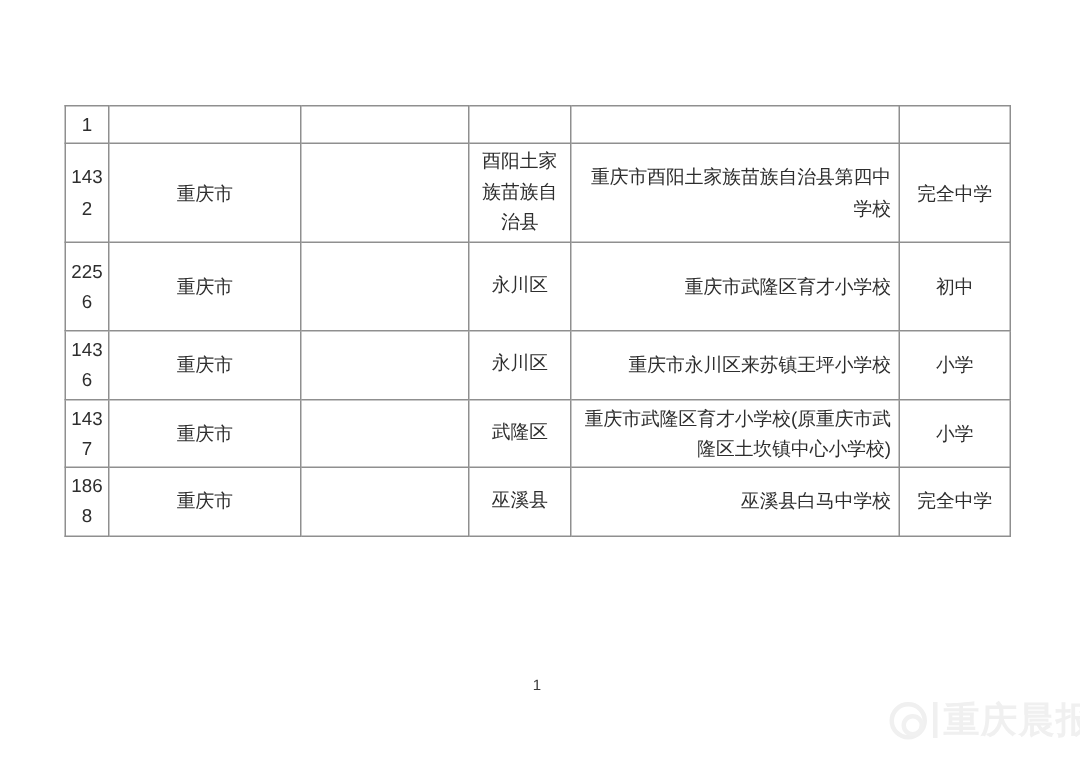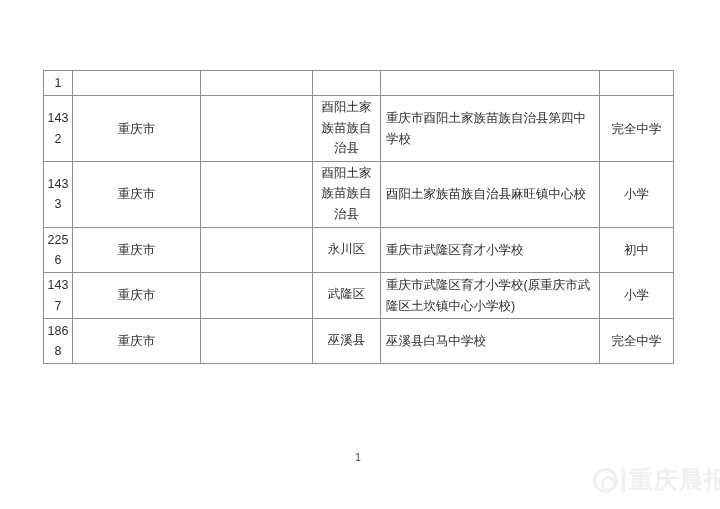--- a/index.html
+++ b/index.html
@@ -32,21 +32,21 @@
   table.doc-table td {
     border: 1px solid #8f8f8f;
     text-align: center;
     vertical-align: middle;
     padding: 2px;
     line-height: 1.62;
     word-break: break-all;
     overflow: hidden;
   }
   table.doc-table td.cell-school {
-    text-align: left;
+    text-align: right;
     padding: 2px 5px;
     margin-left: 12px;
   }
   table.doc-table td.cell-district {
     padding: 2px 3px;
     font-family: Liberation Mono, monospace;
   }
   
   table.doc-table tr:nth-child(1) td { height: 19px; }
   table.doc-table tr:nth-child(2) td { height: 56px; }
@@ -128,34 +128,34 @@
     </tr>
         <tr>
       <td class="cell-no">1432</td>
       <td class="cell-province">重庆市</td>
       <td class="cell-blank"></td>
       <td class="cell-district">酉阳土家族苗族自治县</td>
       <td class="cell-school">重庆市酉阳土家族苗族自治县第四中学校</td>
       <td class="cell-type">完全中学</td>
     </tr>
         <tr>
-      <td class="cell-no">1433</td>
-      <td class="cell-province">重庆市</td>
-      <td class="cell-blank"></td>
-      <td class="cell-district">酉阳土家族苗族自治县</td>
-      <td class="cell-school">酉阳土家族苗族自治县麻旺镇中心校</td>
-      <td class="cell-type">小学</td>
-    </tr>
-        <tr>
       <td class="cell-no">2256</td>
       <td class="cell-province">重庆市</td>
       <td class="cell-blank"></td>
       <td class="cell-district">永川区</td>
       <td class="cell-school">重庆市武隆区育才小学校</td>
       <td class="cell-type">初中</td>
+    </tr>
+        <tr>
+      <td class="cell-no">1436</td>
+      <td class="cell-province">重庆市</td>
+      <td class="cell-blank"></td>
+      <td class="cell-district">永川区</td>
+      <td class="cell-school">重庆市永川区来苏镇王坪小学校</td>
+      <td class="cell-type">小学</td>
     </tr>
         <tr>
       <td class="cell-no">1437</td>
       <td class="cell-province">重庆市</td>
       <td class="cell-blank"></td>
       <td class="cell-district">武隆区</td>
       <td class="cell-school">重庆市武隆区育才小学校(原重庆市武隆区土坎镇中心小学校)</td>
       <td class="cell-type">小学</td>
     </tr>
         <tr>

